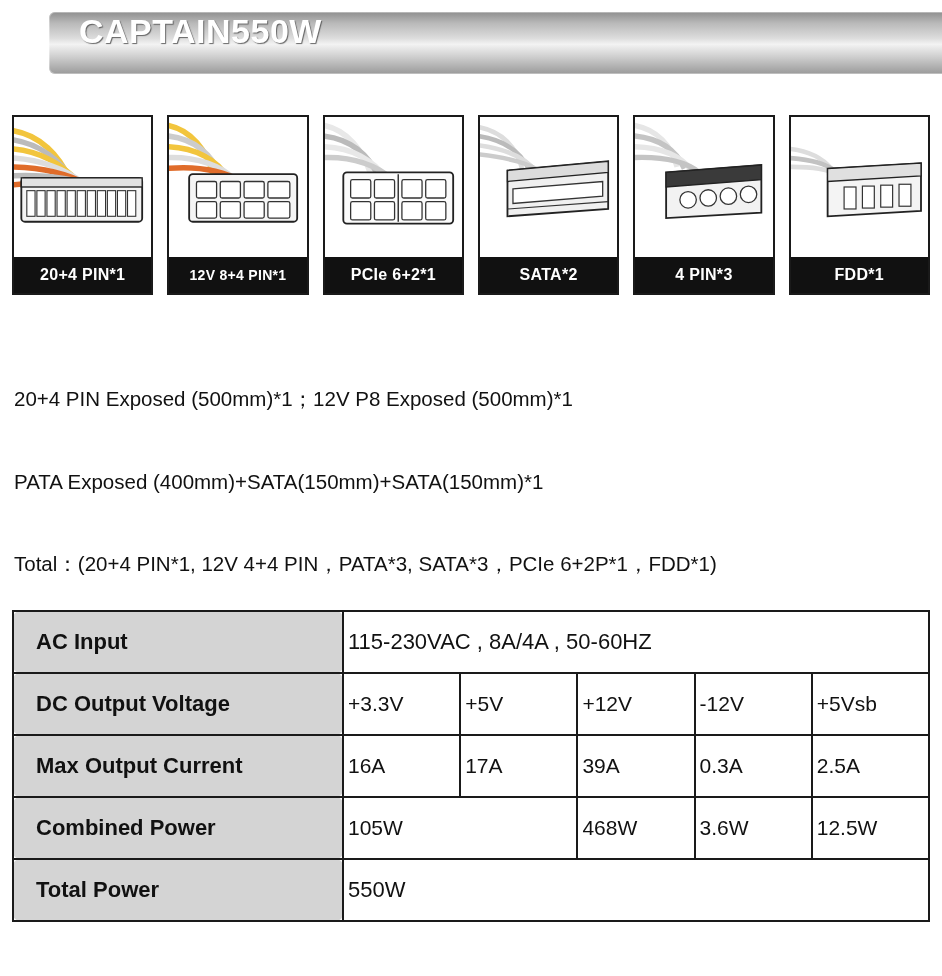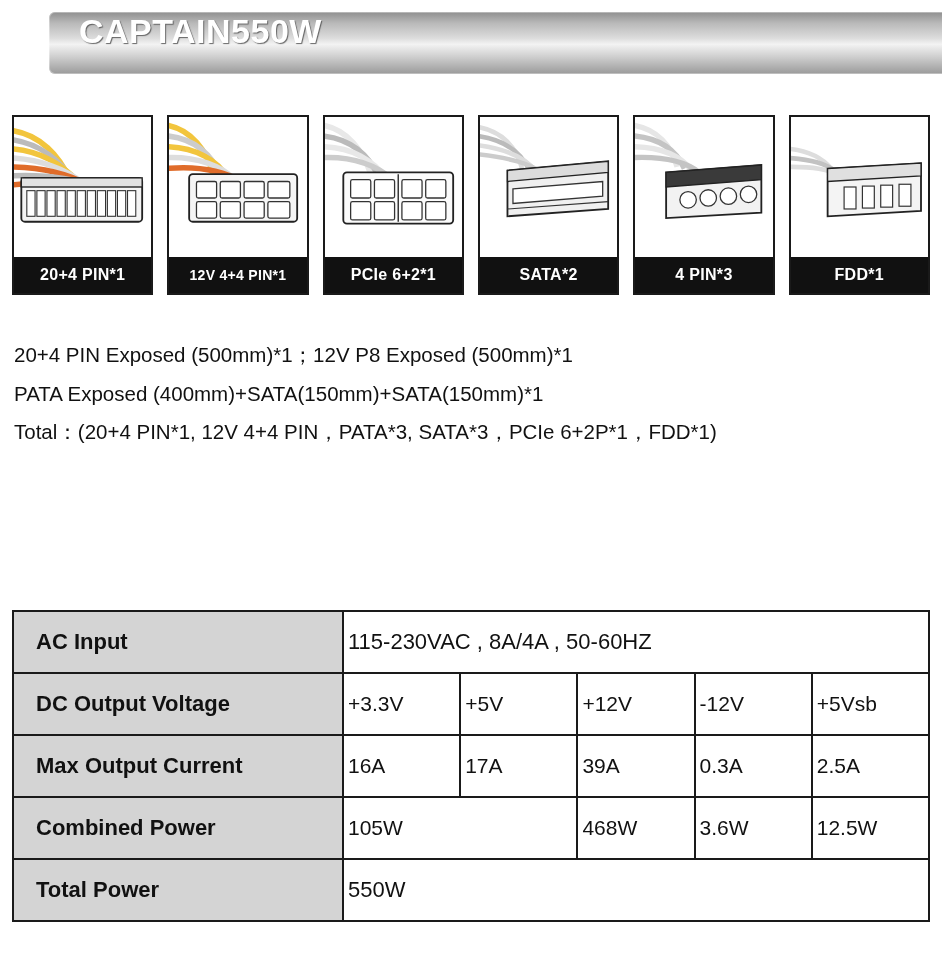--- a/index.html
+++ b/index.html
@@ -90,20 +90,21 @@
     left: 14px;
     top: 336px;
     width: 916px;
   }
   .spec-line {
     font-size: 20.5px;
     line-height: 1.0;
     padding: 9px 0;
     white-space: nowrap;
     color: #111111;
+    margin-top: 44px;
   }
 
   
   .spec-table {
     position: absolute;
     left: 12px;
     top: 610px;
     width: 918px;
     border-collapse: collapse;
     table-layout: fixed;
@@ -117,20 +118,21 @@
     padding: 0 4px;
     box-sizing: border-box;
   }
   .spec-table td.rowhead {
     background: #d4d4d4;
     font-weight: bold;
     text-align: left;
     padding-left: 22px;
     font-size: 22px;
     width: 330px;
+    border-radius: 7px;
   }
   .spec-table td.wide-val {
     font-size: 22px;
   }
 </style>
 </head>
 <body>
 
 <div class="page">
 
@@ -192,21 +194,21 @@
               <rect x="82" y="66" width="22" height="18" rx="2"></rect>
               <rect x="108" y="66" width="24" height="18" rx="2"></rect>
               <rect x="30" y="88" width="22" height="18" rx="2"></rect>
               <rect x="56" y="88" width="22" height="18" rx="2"></rect>
               <rect x="82" y="88" width="22" height="18" rx="2"></rect>
               <rect x="108" y="88" width="24" height="18" rx="2"></rect>
             </g>
           </g>
         </svg>
       </div>
-      <div class="conn-label small">12V 4+4 PIN*1</div>
+      <div class="conn-label small">12V 8+4 PIN*1</div>
     </div>
 
     <div class="conn">
       <div class="conn-art">
         <svg viewBox="0 0 150 144" width="100%" height="100%" preserveAspectRatio="xMidYMid meet">
           <g fill="none" stroke-width="6">
             <path d="M-5 4 C 25 8, 42 34, 50 58" stroke="#e8e8e8"></path>
             <path d="M-5 16 C 28 18, 48 38, 58 60" stroke="#bbb"></path>
             <path d="M-5 28 C 30 28, 54 44, 66 62" stroke="#e8e8e8"></path>
             <path d="M-5 40 C 32 38, 58 50, 74 64" stroke="#ccc"></path>

